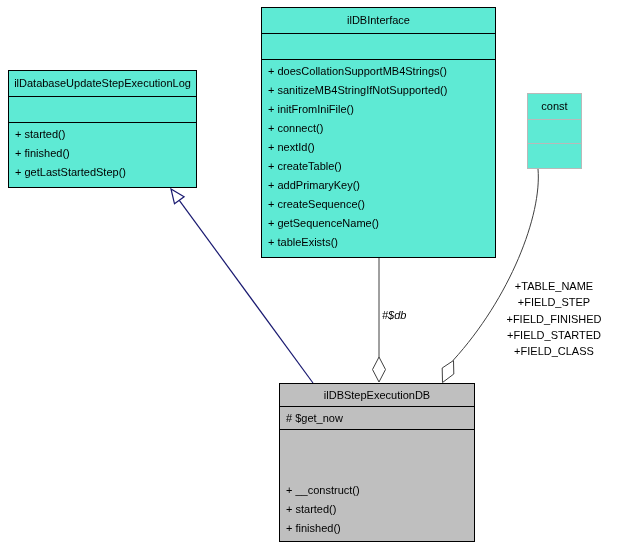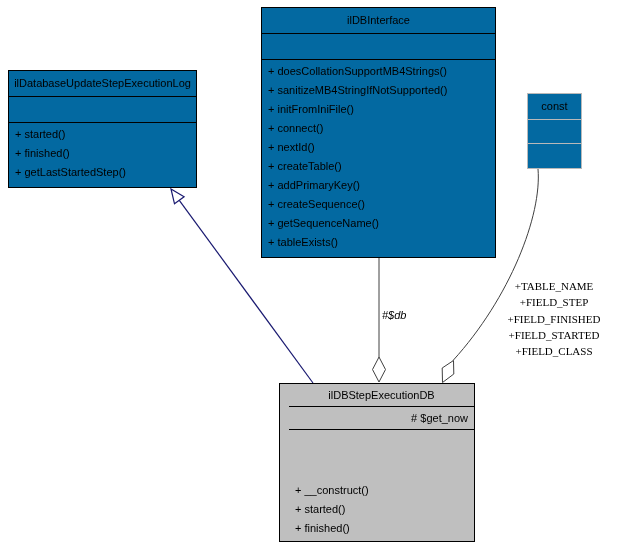--- a/index.html
+++ b/index.html
@@ -10,43 +10,43 @@
     --const-border:#b9b9b9;
     --label-color:#000000;
   }
   html,body{margin:0;padding:0;background:#ffffff;}
   .canvas{
     position:relative;width:617px;height:551px;background:#ffffff;overflow:hidden;
     font-family:"Liberation Sans", sans-serif;font-size:11px;color:#000;
   }
   .edges{position:absolute;left:0;top:0;}
   .uml-class{
-    position:absolute;background:#0369a1;border:1px solid var(--node-border);
+    position:absolute;background:#5eead4;border:1px solid var(--node-border);
     box-sizing:border-box;display:flex;flex-direction:column;
   }
   .uml-class.highlight{background:var(--node-fill-highlight);}
   .uml-class .sec{border-bottom:1px solid var(--node-border);}
   .uml-class .sec:last-child{border-bottom:none;}
   .uml-title{text-align:center;line-height:25px;height:25px;overflow:hidden;}
   .uml-empty{height:25px;}
-  .uml-attrs{line-height:22px;height:22px;padding:0 6px;white-space:pre-line;overflow:hidden;text-align:right;}
+  .uml-attrs{line-height:22px;height:22px;padding:0 6px;white-space:pre-line;overflow:hidden;}
   .uml-methods{flex:1;padding:2px 6px 0 6px;line-height:19px;white-space:pre-line;overflow:hidden;}
   
   #box-log{left:8px;top:70px;width:189px;height:118px;}
   #box-dbi{left:261px;top:7px;width:235px;height:251px;}
   #box-const{left:527px;top:93px;width:55px;height:76px;border-color:var(--const-border);}
   #box-const .sec{border-bottom:1px solid var(--const-border);}
   #box-const .sec:last-child{border-bottom:none;}
   #box-const .uml-empty{height:23px;}
-  #box-exec{left:279px;top:383px;width:196px;height:159px;padding-left:9px;}
+  #box-exec{left:279px;top:383px;width:196px;height:159px;}
   #box-exec .uml-title{line-height:22px;height:22px;}
   #box-exec .uml-methods{padding-top:3px;margin-top:48px;}
   .edge-label{position:absolute;color:var(--label-color);white-space:pre-line;}
   #label-db{left:382px;top:309px;font-style:italic;}
-  #label-const{left:492px;top:278px;width:124px;text-align:center;line-height:16.3px;font-family:Liberation Serif, serif;}
+  #label-const{left:492px;top:278px;width:124px;text-align:center;line-height:16.3px;}
 </style>
 </head>
 <body>
 
 <div class="canvas">
 
   <svg class="edges" width="617" height="551" viewBox="0 0 617 551" aria-hidden="true">
 
     <g>
       <line x1="313" y1="383" x2="179.3" y2="200.3" style="stroke:var(--inheritance);stroke-width:1.2;"></line>

